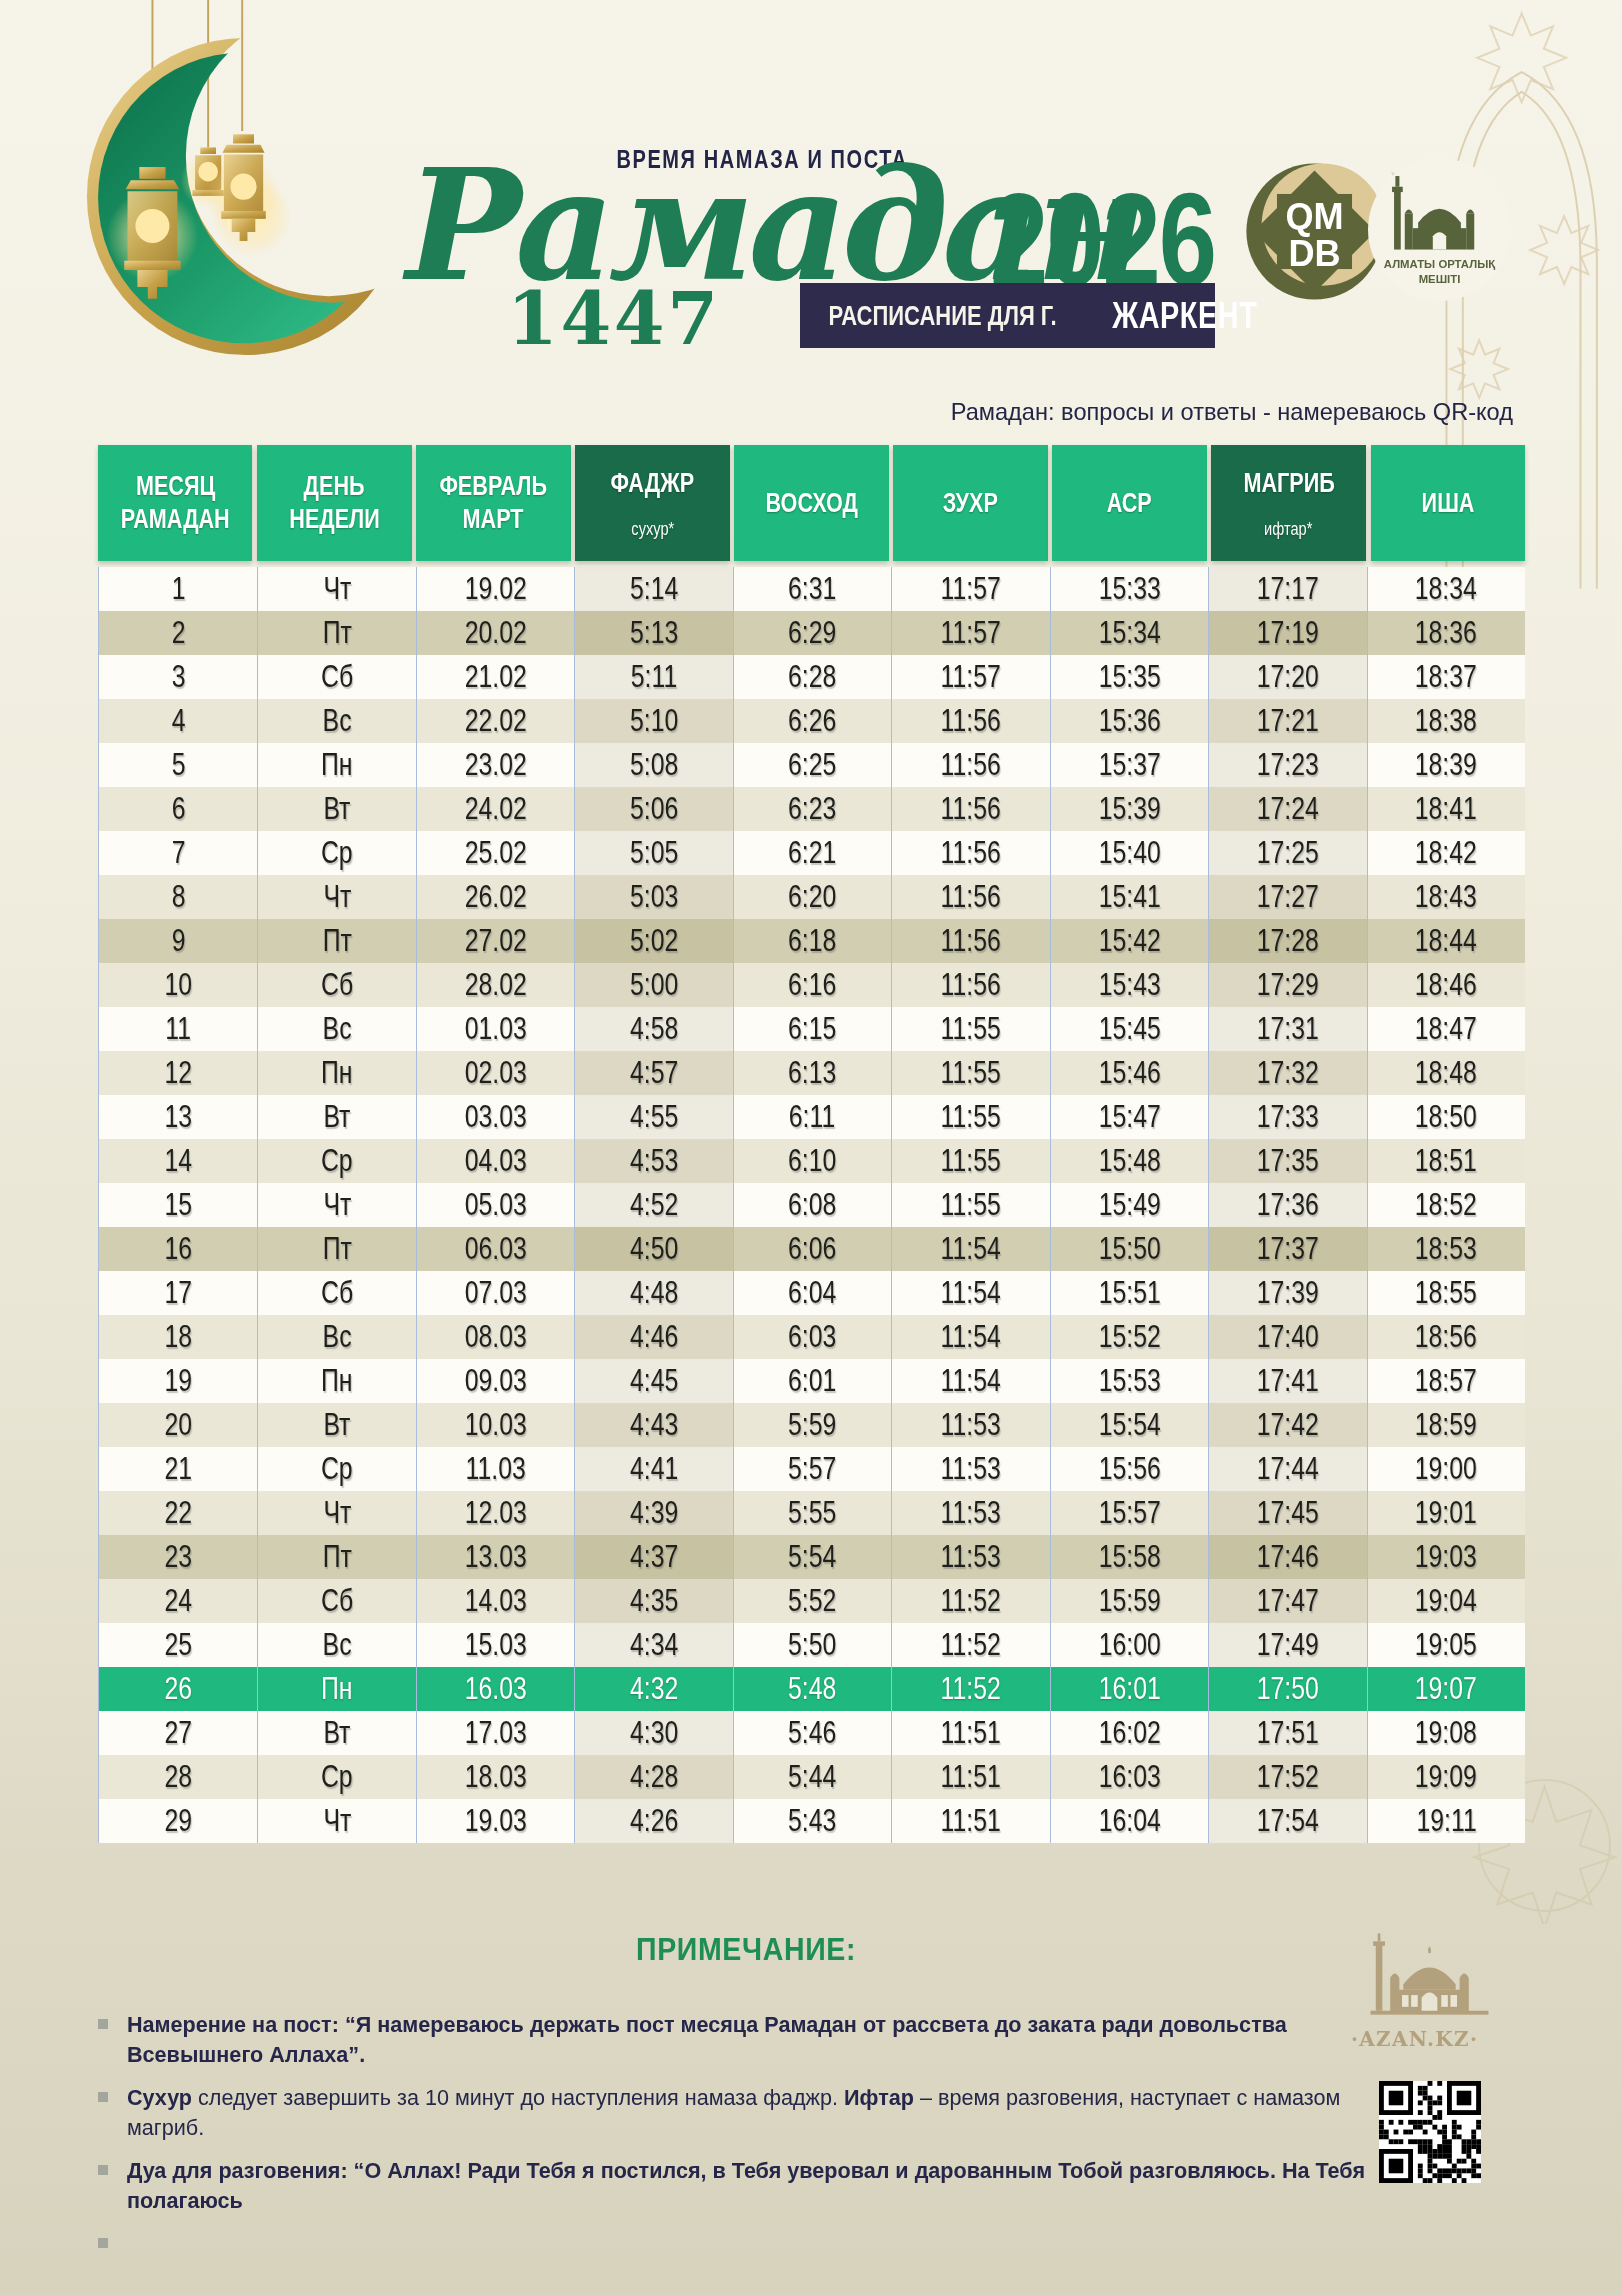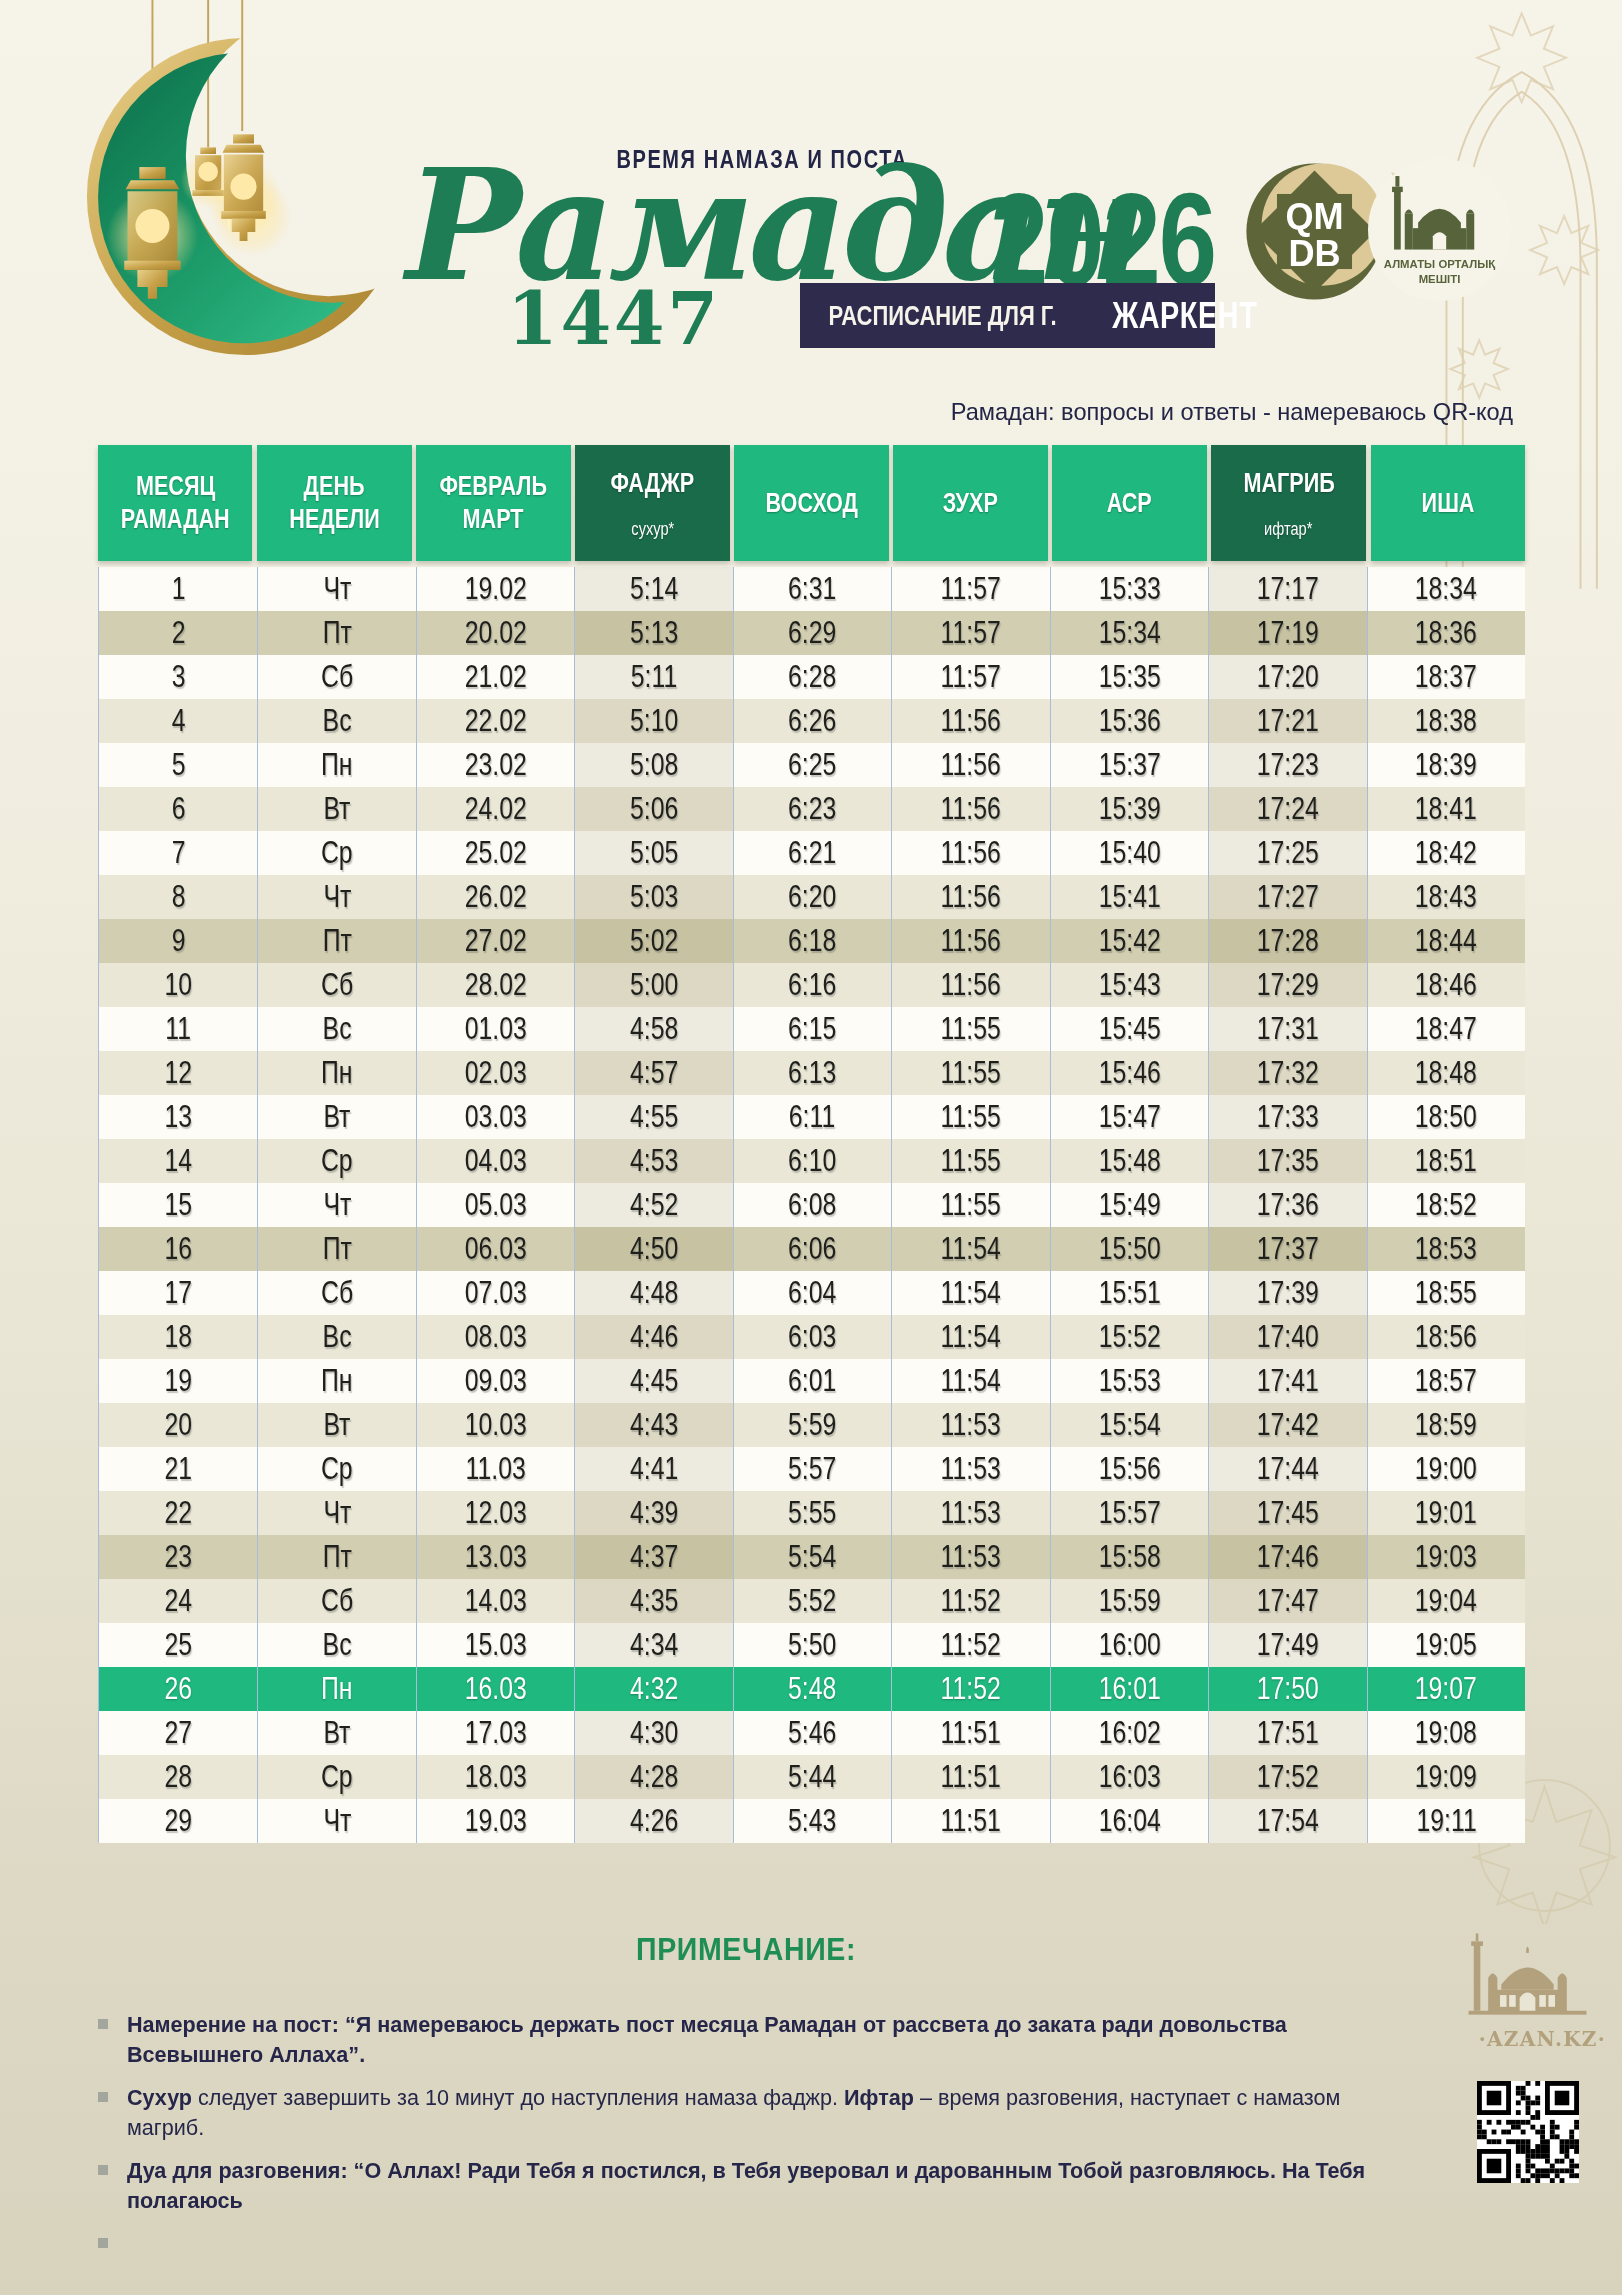--- a/index.html
+++ b/index.html
@@ -54,21 +54,21 @@
   .tr.hl .td.tint{background:transparent;}
 
   
   #notes{position:absolute;left:98px;top:1932px;width:1315px;color:#25264a;}
   #notes h2{margin:0 0 42px 0;font-size:31px;color:#1e8e55;letter-spacing:0.7px;text-align:center;}
   .note{position:relative;padding-left:29px;font-size:21.6px;line-height:30px;margin-bottom:13px;}
   .note .bullet{position:absolute;left:0;top:9.2px;width:9.8px;height:9.8px;background:#a3a69c;}
   .note b{font-weight:700;}
 
   
-  #azan-block{position:absolute;left:1449px;top:1932px;width:157px;text-align:right;}
+  #azan-block{position:absolute;left:1351px;top:1932px;width:157px;text-align:left;}
   #azan-label{font-family:"DejaVu Serif",serif;font-size:20px;font-weight:700;
       color:#b3a17d;letter-spacing:1.3px;margin-top:2.6px;}
   #qr-code{margin-top:30px;}
 
   svg{display:block;}
   .deco{position:absolute;pointer-events:none;}
 </style>
 </head>
 <body>
 

